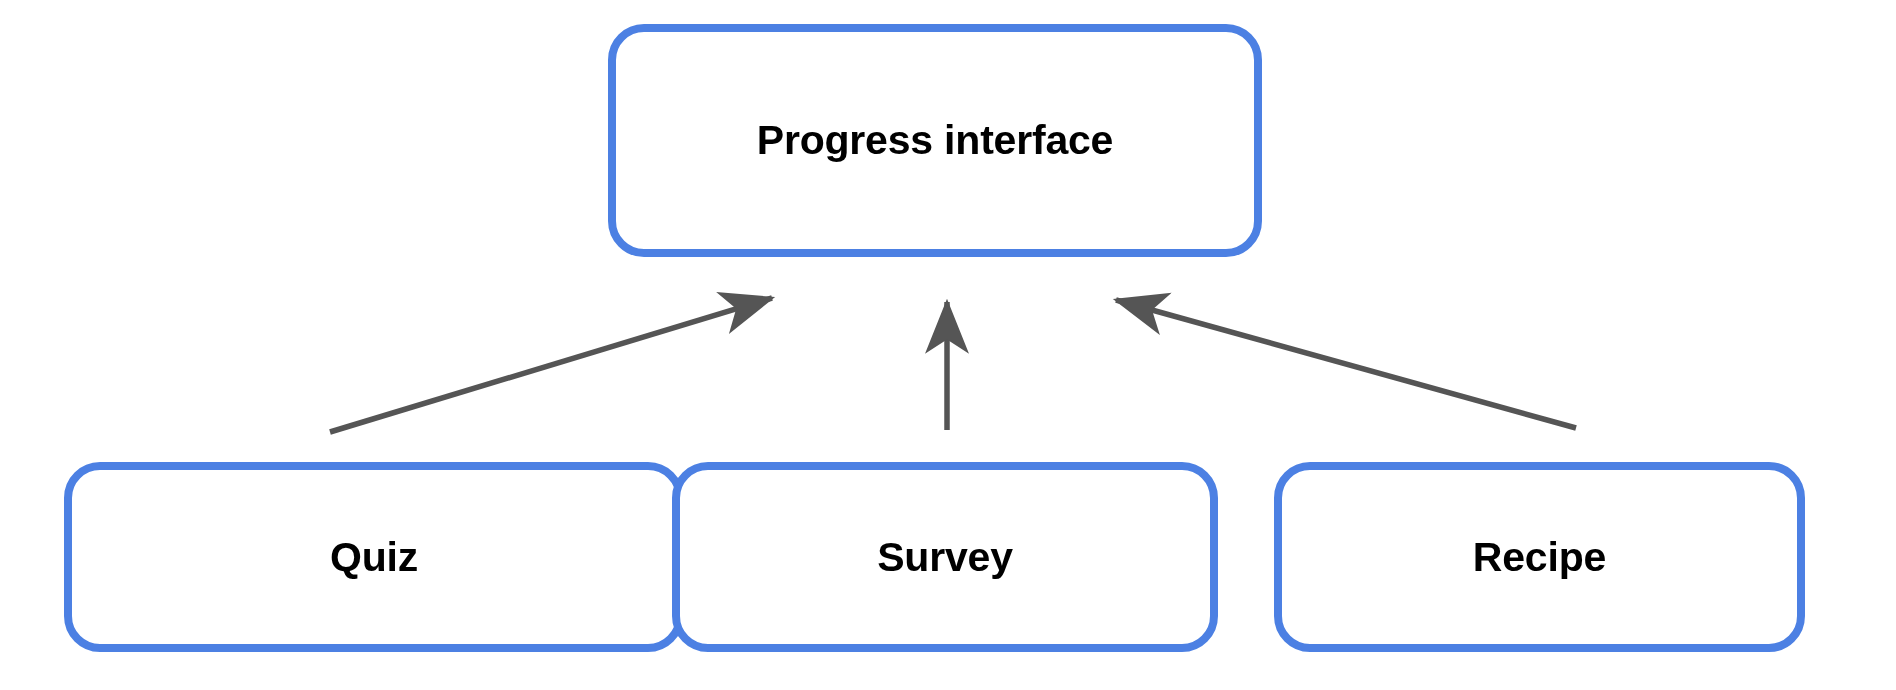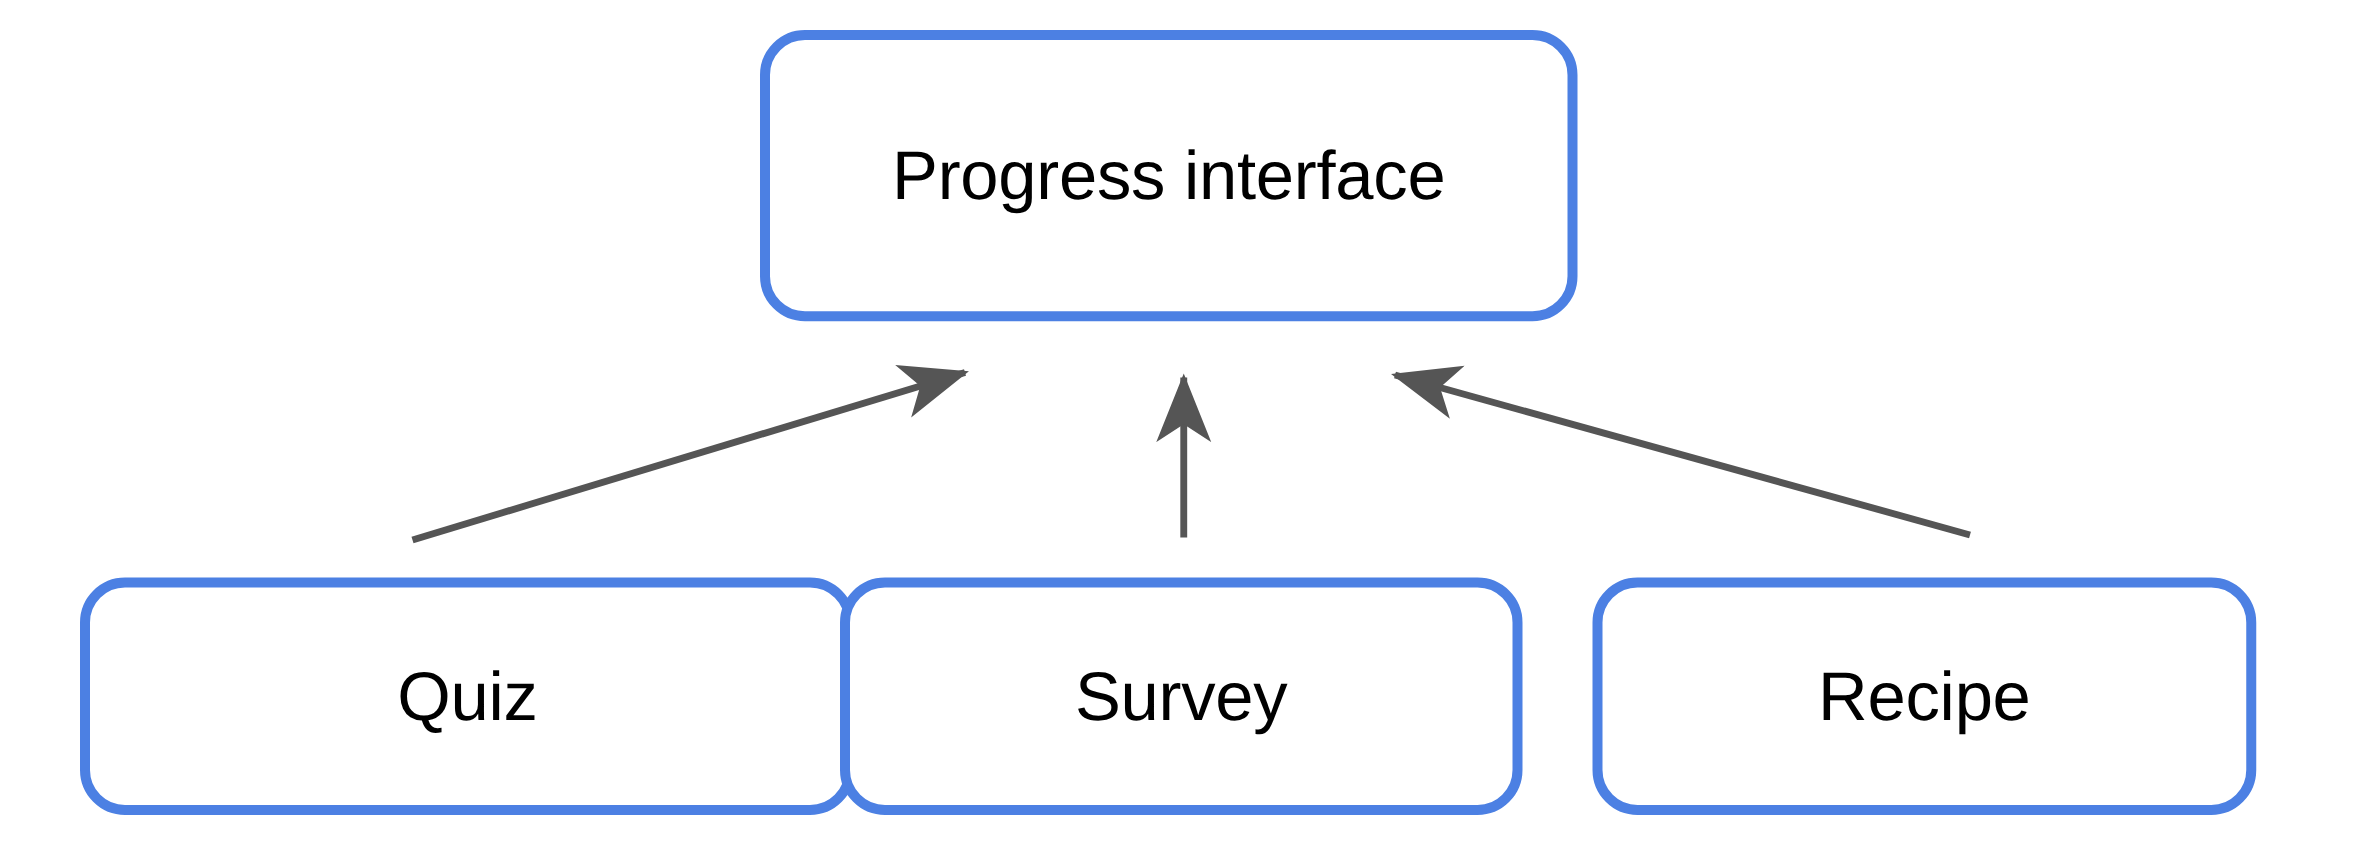--- a/index.html
+++ b/index.html
@@ -31,22 +31,22 @@
     box-sizing: border-box;
     background: #ffffff;
     border: 8px solid #4c80e3;
     border-radius: 36px;
     display: flex;
     align-items: center;
     justify-content: center;
   }
   .node-label {
     font-family: "Liberation Sans", sans-serif;
-    font-weight: 400;
-    font-size: 55px;
+    font-weight: 700;
+    font-size: 41px;
     line-height: 1;
     color: #000000;
     letter-spacing: -0.2px;
     white-space: nowrap;
     user-select: none;
   }
 
   
   #node-root {
     left: 608px;

